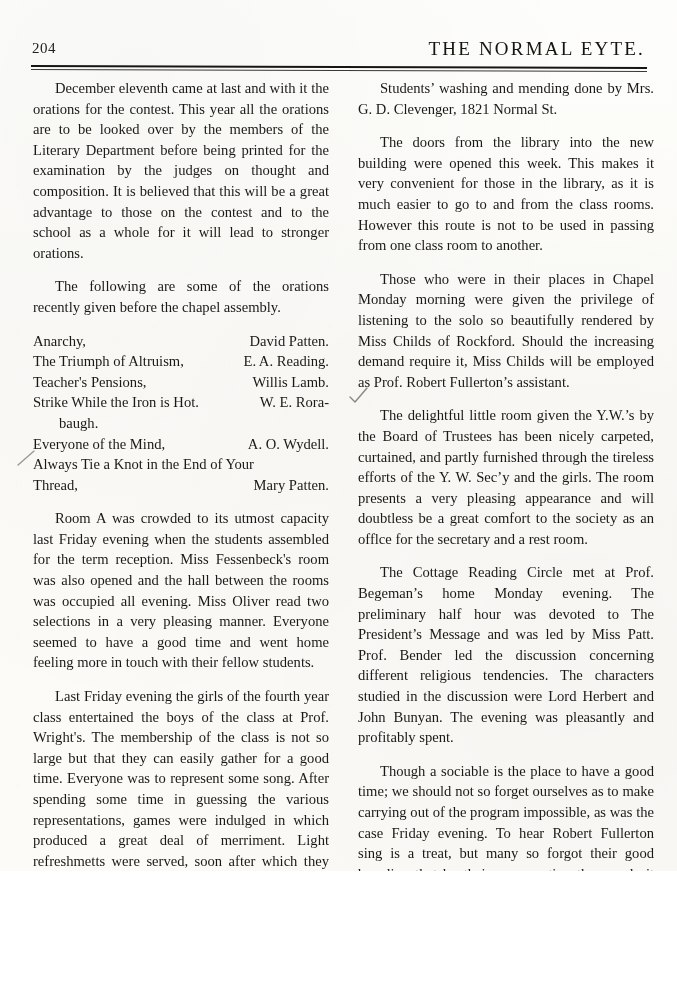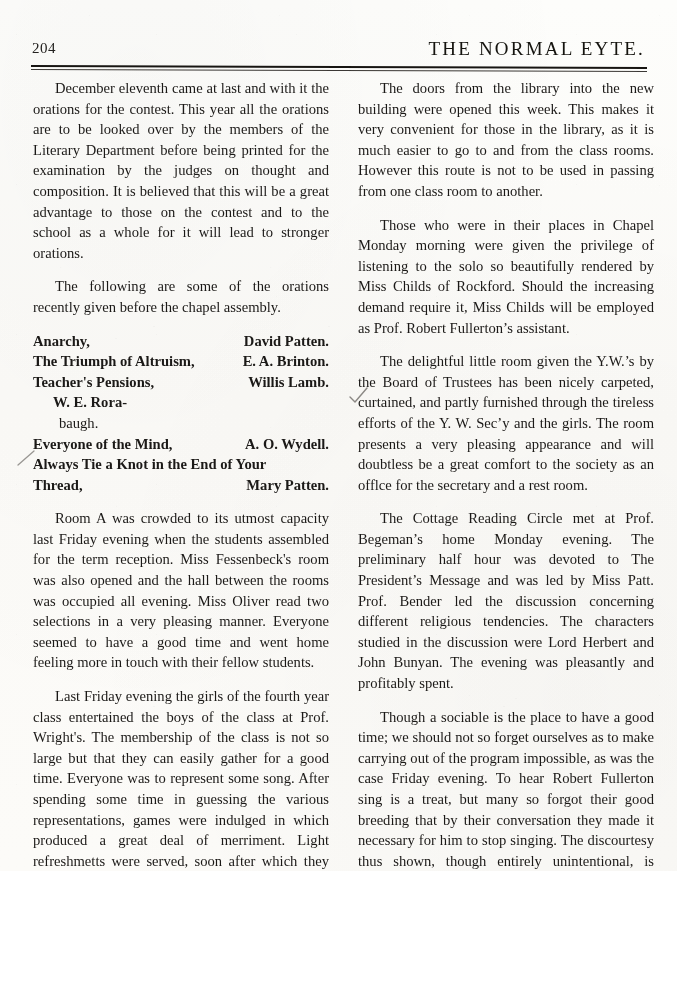--- a/index.html
+++ b/index.html
@@ -103,29 +103,27 @@
   
   .orations {
     margin: 0 0 13px 0;
   }
   .oration {
     display: flex;
     justify-content: space-between;
     align-items: flex-start;
     gap: 8px;
     line-height: 20.6px;
-    font-weight: bold;
   }
   .oration .title {
     white-space: pre-wrap;
   }
   .oration .author {
     white-space: nowrap;
     text-align: right;
-    margin-left: 20px;
   }
   .oration-cont {
     display: block;
     text-align: right;
     line-height: 20.6px;
   }
   .oration-cont.left-ind {
     text-align: left;
     padding-left: 26px;
   }
@@ -205,27 +203,28 @@
     <p>December eleventh came at last and with it the orations for the contest. This year all the orations are to be looked over by the members of the Literary Department before being printed for the examination by the judges on thought and composition. It is believed that this will be a great advantage to those on the contest and to the school as a whole for it will lead to stronger orations.</p>
     <p>The following are some of the orations recently given before the chapel assembly.</p>
 
     <div class="orations">
       <div class="oration">
         <span class="title">Anarchy,</span>
         <span class="author">David Patten.</span>
       </div>
       <div class="oration">
         <span class="title">The Triumph of Altruism,</span>
-        <span class="author">E. A. Brinton.</span>
+        <span class="author">E. A. Reading.</span>
       </div>
       <div class="oration">
         <span class="title">Teacher's Pensions,</span>
         <span class="author">Willis Lamb.</span>
       </div>
       <div class="oration">
+        <span class="title">Strike While the Iron is Hot.</span>
         <span class="author">W. E. Rora-</span>
       </div>
       <div class="oration-cont left-ind">baugh.</div>
       <div class="oration">
         <span class="title">Everyone of the Mind,</span>
         <span class="author">A. O. Wydell.</span>
       </div>
       <div class="oration">
         <span class="title">Always Tie a Knot in the End of Your</span>
       </div>
@@ -234,20 +233,21 @@
         <span class="author">Mary Patten.</span>
       </div>
     </div>
 
     <p>Room A was crowded to its utmost capacity last Friday evening when the students assembled for the term reception. Miss Fessenbeck's room was also opened and the hall between the rooms was occupied all evening. Miss Oliver read two selections in a very pleasing manner. Everyone seemed to have a good time and went home feeling more in touch with their fellow students.</p>
     <p>Last Friday evening the girls of the fourth year class entertained the boys of the class at Prof. Wright's. The membership of the class is not so large but that they can easily gather for a good time. Everyone was to represent some song. After spending some time in guessing the various representations, games were indulged in which produced a great deal of merriment. Light refreshmetts were served, soon after which they adjourned. The boys agreed in voting Mr. and Mrs. Wright and the fourth year girls the best of entertainers.</p>
     <p class="last">Prof. C. A. Fullerton's new public school music book, ‘‘Choice Songs and Practical Instruction in Public School Music,’’ has had a very large sale. It was first issued ten</p>
   </div>
 
   <div class="col col-right">
+    <p>Students’ washing and mending done by Mrs. G. D. Clevenger, 1821 Normal St.</p>
     <p>The doors from the library into the new building were opened this week. This makes it very convenient for those in the library, as it is much easier to go to and from the class rooms. However this route is not to be used in passing from one class room to another.</p>
     <p>Those who were in their places in Chapel Monday morning were given the privilege of listening to the solo so beautifully rendered by Miss Childs of Rockford. Should the increasing demand require it, Miss Childs will be employed as Prof. Robert Fullerton’s assistant.</p>
     <p>The delightful little room given the Y.W.’s by the Board of Trustees has been nicely carpeted, curtained, and partly furnished through the tireless efforts of the Y. W. Sec’y and the girls. The room presents a very pleasing appearance and will doubtless be a great comfort to the society as an offlce for the secretary and a rest room.</p>
     <p>The Cottage Reading Circle met at Prof. Begeman’s home Monday evening. The preliminary half hour was devoted to The President’s Message and was led by Miss Patt. Prof. Bender led the discussion concerning different religious tendencies. The characters studied in the discussion were Lord Herbert and John Bunyan. The evening was pleasantly and profitably spent.</p>
     <p class="last">Though a sociable is the place to have a good time; we should not so forget ourselves as to make carrying out of the program impossible, as was the case Friday evening. To hear Robert Fullerton sing is a treat, but many so forgot their good breeding that by their conversation they made it necessary for him to stop singing. The discourtesy thus shown, though entirely unintentional, is worthy the strongest disapproval of all and should not be allowed to occur again.</p>
   </div>
 
   <div class="pencil" style="left:16px; top:448px;">
     <svg width="22" height="22" viewBox="0 0 22 22">
       <path d="M2 17 L18 3" stroke="#787571" stroke-width="1.3" fill="none" stroke-linecap="round" opacity="0.75"></path>

